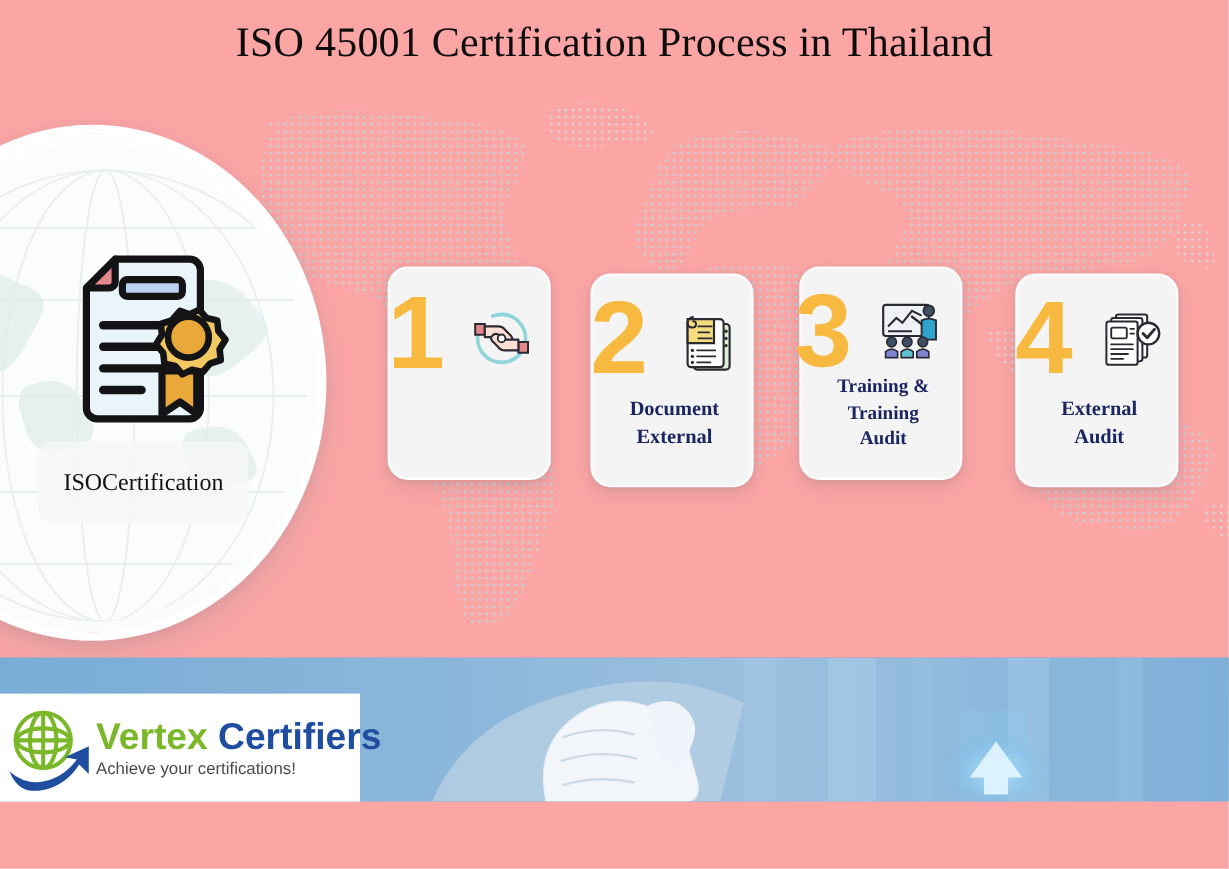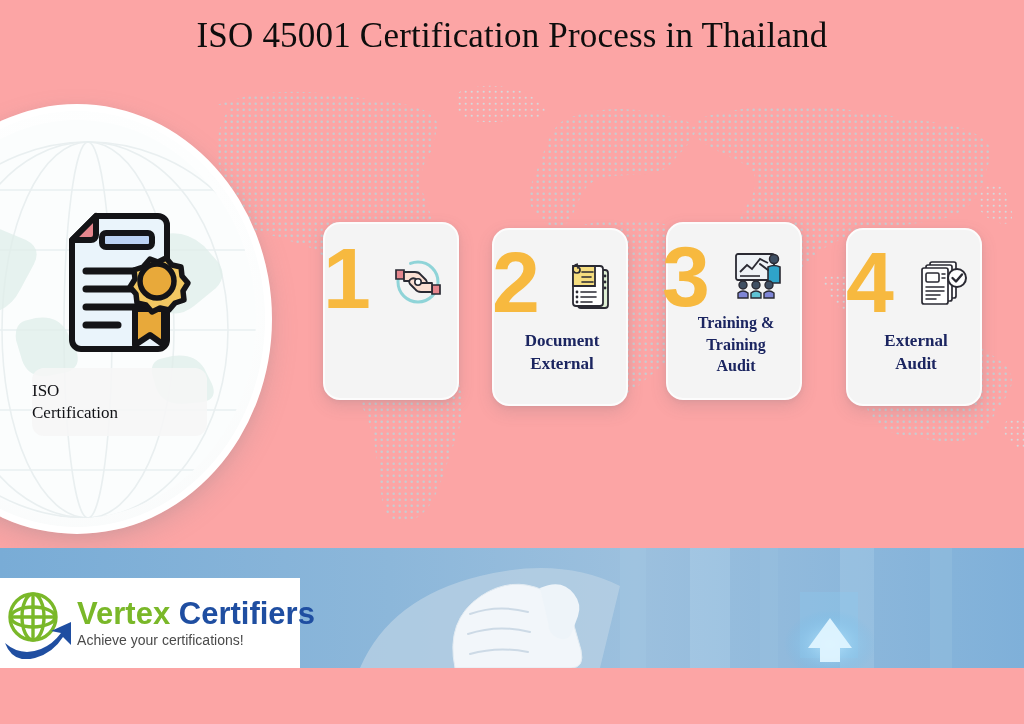--- a/index.html
+++ b/index.html
@@ -52,24 +52,24 @@
 
   
   .iso-icon { position:absolute; left:40px; top:205px; width:155px; height:155px; }
 
   
   .iso-label {
     position:absolute; left:32px; top:368px;
     width:175px; height:68px;
     background:rgba(246,246,246,.88);
     border-radius:12px;
-    display:flex; flex-direction:column;
-    justify-content:center;
+    display:flex; flex-direction:row;
+    align-items:center; justify-content:center;
     font-family:"Liberation Serif", serif;
-    font-size:17px; line-height:1.32; color:#111216;
+    font-size:20px; line-height:1.32; color:#111216;
   }
 
   
   .cards { position:absolute; left:0; top:0; width:1024px; height:530px; }
   .card {
     position:absolute;
     width:136px; height:178px;
     background:#f4f4f4;
     border-radius:17px;
     box-shadow: 0 6px 16px rgba(90,100,115,.17), 0 1px 4px rgba(90,100,115,.10);
@@ -118,22 +118,21 @@
     background:linear-gradient(180deg,#6fa6d4 0%, #7eb0d8 30%, #8ab7da 65%, #8fbadd 100%);
   }
   .banner svg { position:absolute; left:0; top:0; }
 
   
   .logo-box {
     position:absolute; left:0; top:578px;
     width:300px; height:90px;
     background:#ffffff;
     display:flex; align-items:center;
-    padding-left:14px;
-    justify-content:center;
+    padding-left:2px;
   }
   .logo-globe { width:72px; height:72px; flex:0 0 auto; }
   .logo-text { margin-left:6px; }
   .logo-name {
     font-family:"Liberation Sans", sans-serif;
     font-size:31px; font-weight:700; line-height:1.02; white-space:nowrap;
   }
   .logo-name .v { color:#7AB829; }
   .logo-name .c { color:#1F4EA1; }
   .logo-tag {

